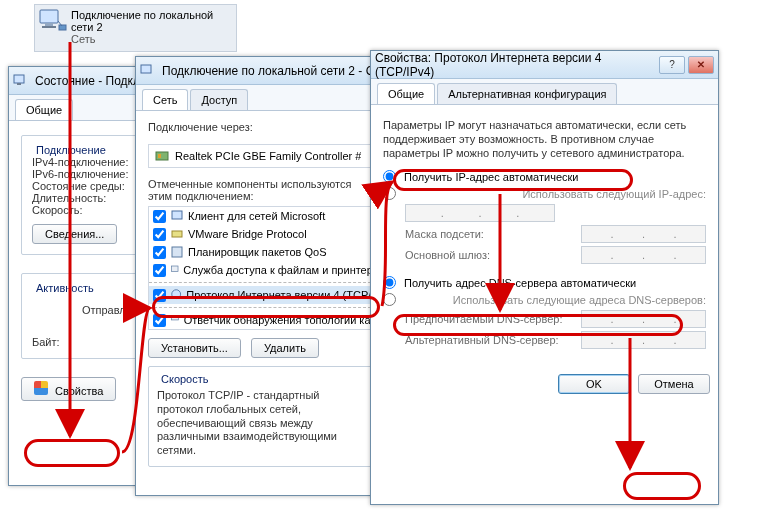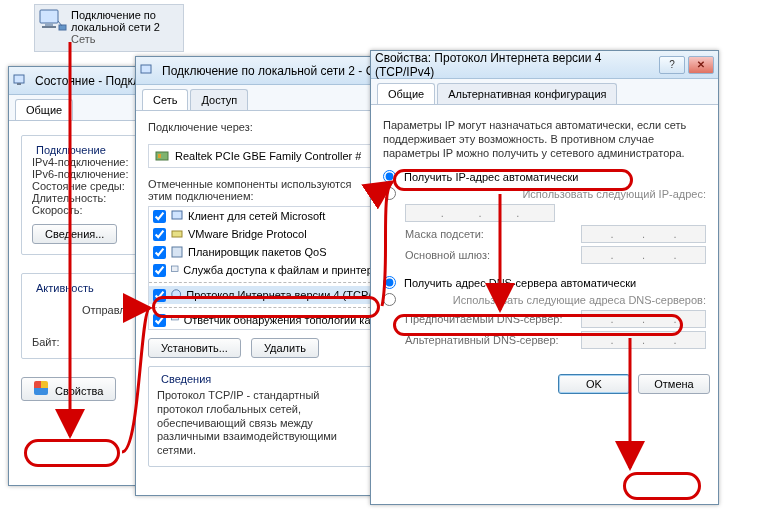--- a/index.html
+++ b/index.html
@@ -98,21 +98,21 @@
   .ip-row { display:flex; align-items:center; gap:6px; margin:3px 0 3px 22px; }
   .ip-row .lbl { flex:0 0 170px; color:#6b6b6b; }
   .ip-input {
     width: 150px; height:18px; border:1px solid #c7cfd8; background:#f4f4f4;
     display:flex; align-items:center; justify-content:space-evenly;
     color:#888; font-size:11px;
   }
   .checkbox-row { display:flex; align-items:center; gap:6px; margin:8px 0 0 4px;}
   .btn-row { display:flex; gap:8px; justify-content:flex-end; margin-top:12px; padding:0 8px 10px;}
   .network-item {
-    position:absolute; left:34px; top:4px; width:150px; padding:4px 6px 6px 36px;
+    position:absolute; left:34px; top:4px; width:203px; padding:4px 6px 6px 36px;
     background:#e9eef4; border:1px solid #c6d0dc;
   }
   .network-item .nicon {
     position:absolute; left:4px; top:4px; width:28px; height:26px;
   }
   .shield {
     display:inline-block; width:14px; height:14px; border-radius:2px;
     background: conic-gradient(#f3c02a 0 25%, #3a8de0 0 50%, #3a8de0 0 75%, #e84c3d 0 100%);
   }
   .red-box { position:absolute; border:3px solid #d30000; border-radius:14px; pointer-events:none; }
@@ -250,21 +250,21 @@
               <rect x="2" y="4" width="10" height="6" fill="#e9eef5" stroke="#5a7aa0"></rect>
             </svg></span>
           <span style="white-space:nowrap; overflow:hidden;">Ответчик обнаружения топологии канального уровня</span>
         </div>
     </div>
     <div class="row" style="margin-top:8px; gap:10px;">
       <button class="btn">Установить...</button>
       <button class="btn">Удалить</button>
     </div>
     <fieldset class="group">
-      <div class="fieldset-legend" style="margin-top:-14px;">Сведения</div>
+      <div class="fieldset-legend" style="margin-top:-14px;">Скорость</div>
       <div class="desc">Протокол TCP/IP - стандартный протокол глобальных сетей, обеспечивающий связь между различными взаимодействующими сетями.</div>
     </fieldset>
   </div>
 </div>
 
 <div class="window" style="left:370px; top:50px; width:349px; height:455px;">
   <div class="titlebar">
     <span class="titlebar-title">Свойства: Протокол Интернета версии 4 (TCP/IPv4)</span>
     <div class="titlebar-btns">
       <div class="tbtn">?</div>

